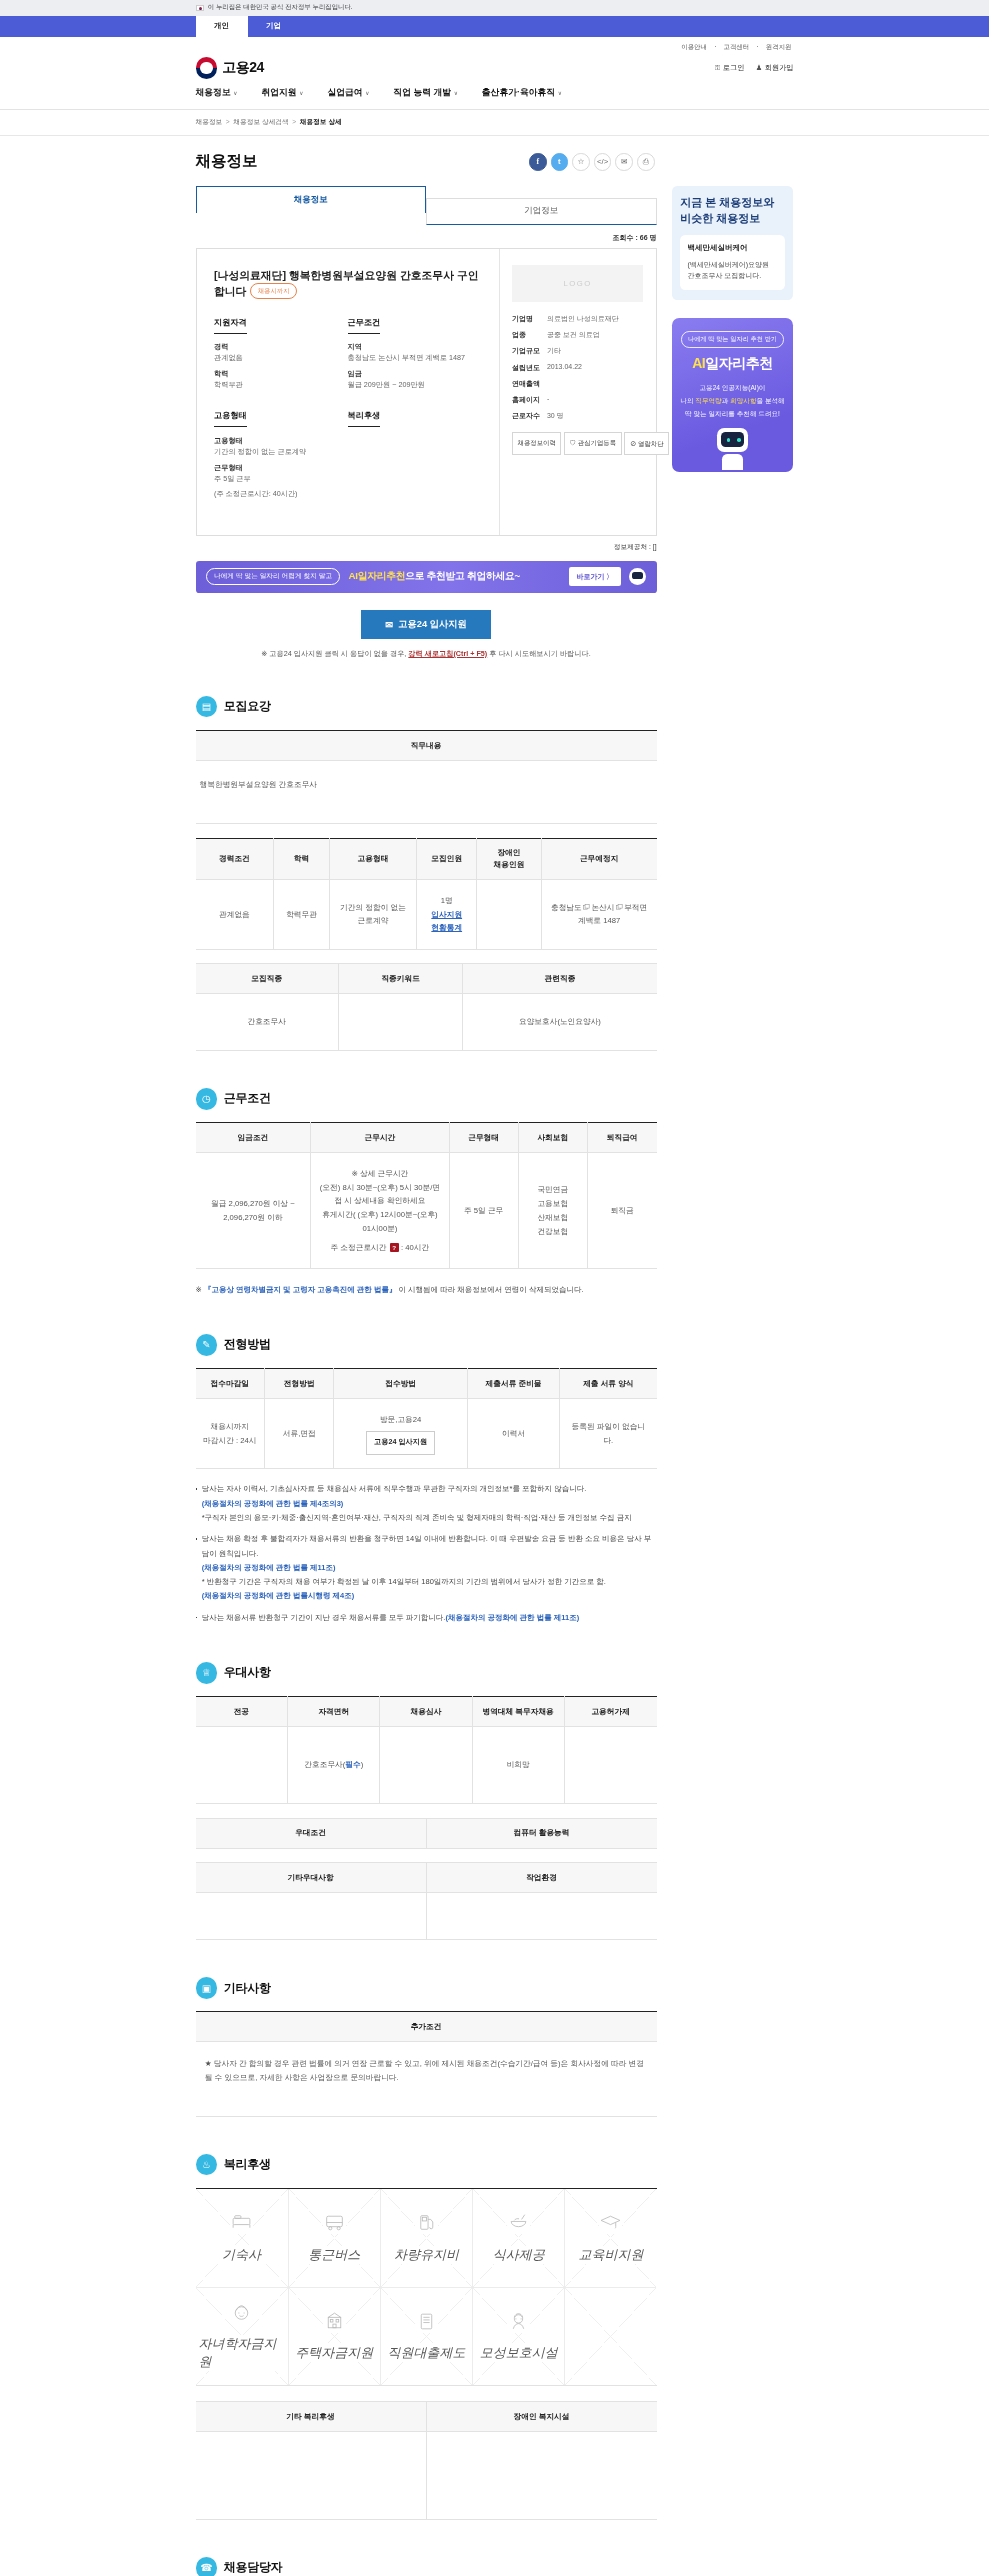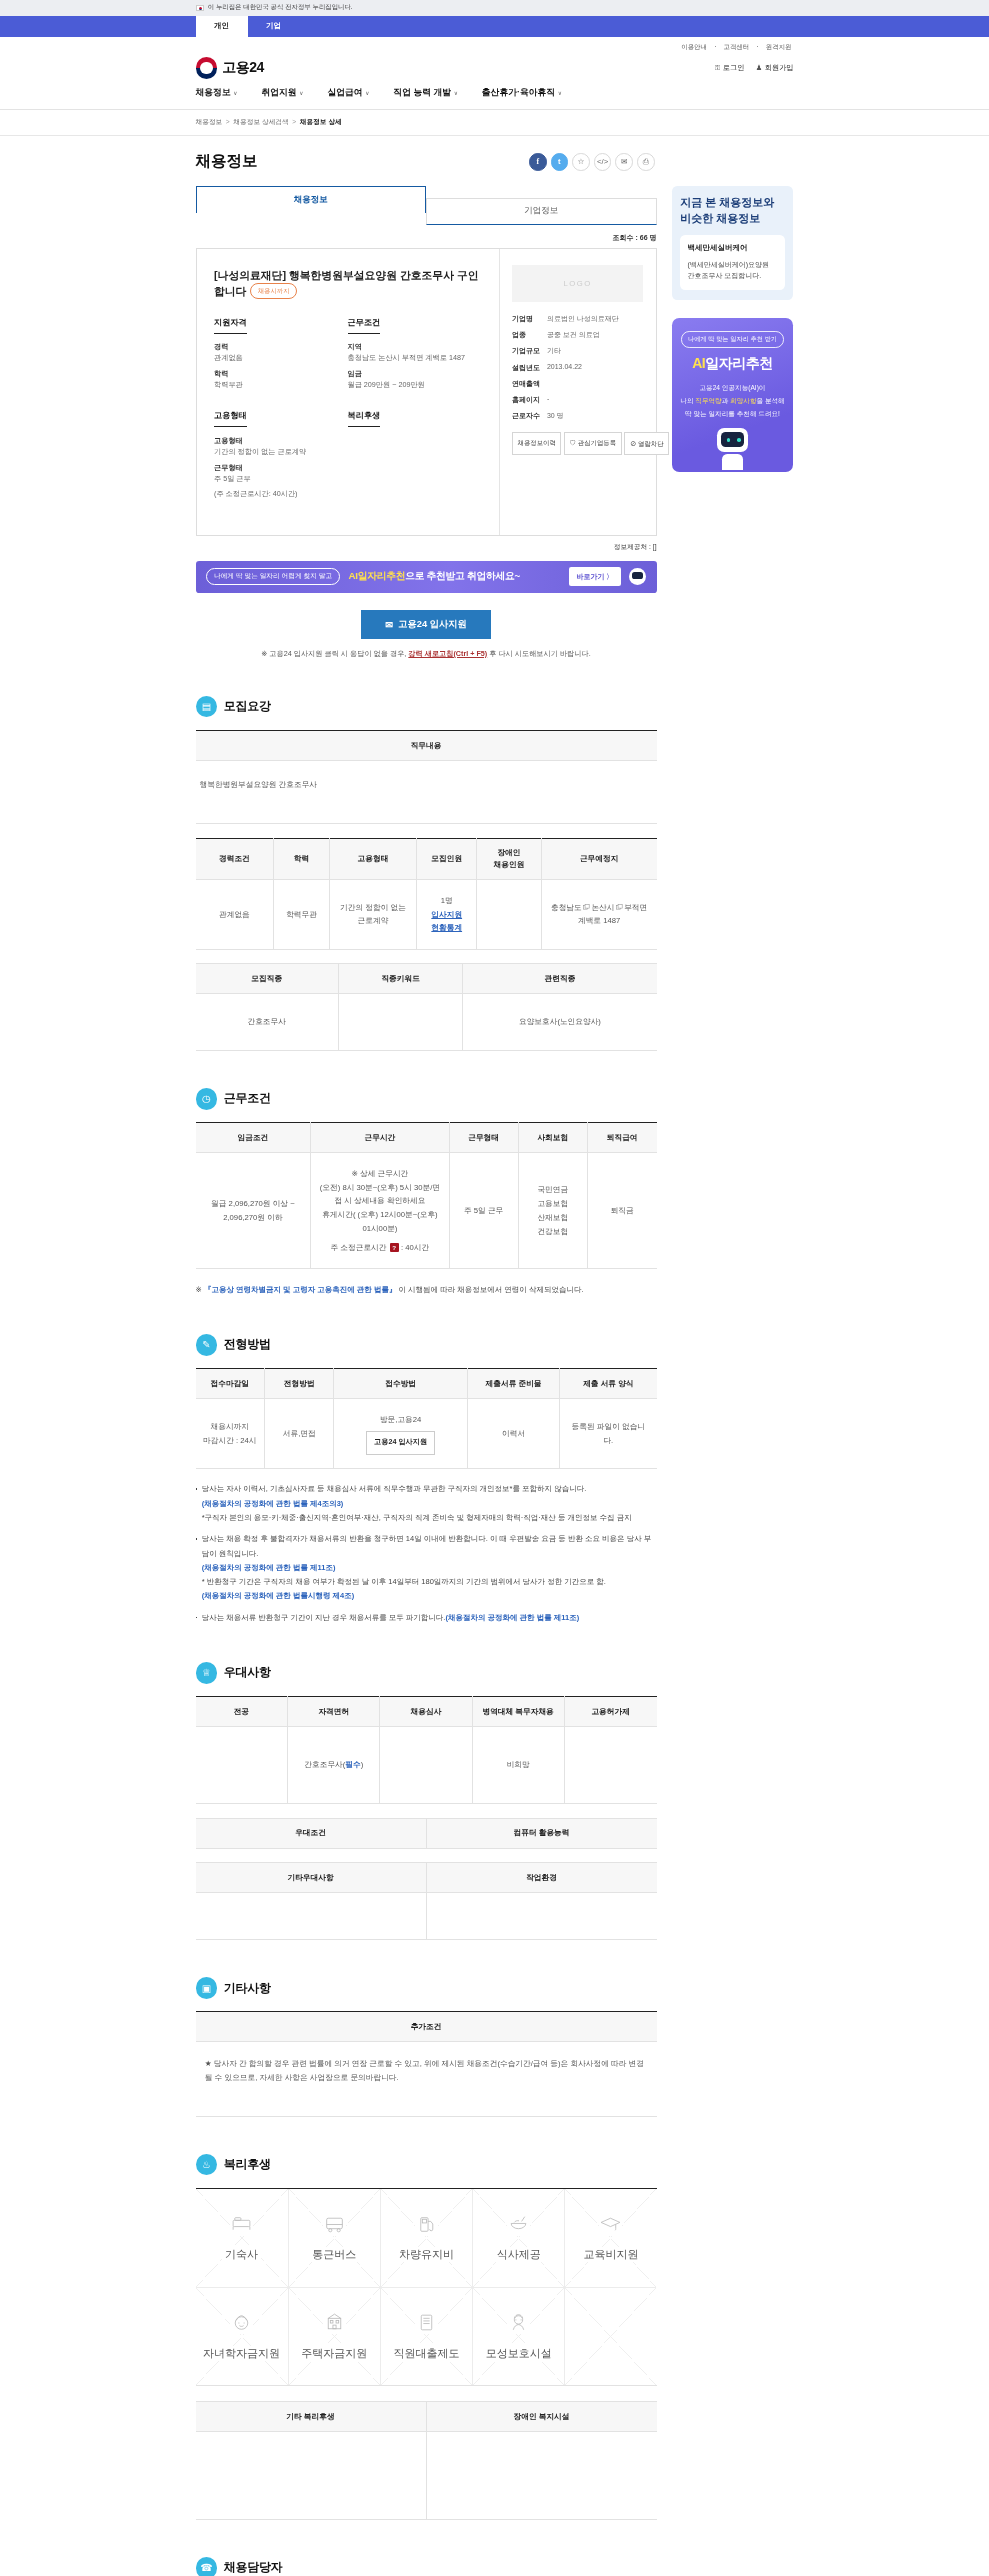--- a/index.html
+++ b/index.html
@@ -126,21 +126,21 @@
 
   
   .bene { display:grid; grid-template-columns:repeat(5,1fr); border-top:1px solid #222; border-bottom:0.5px solid #e2e2e2; }
   .bcell { border-left:0.5px solid #ececec; height:98px; display:flex; flex-direction:column; align-items:center; justify-content:center; gap:11.3px;
     background:
       linear-gradient(to top right, transparent calc(50% - 0.3px), #efefef calc(50% - 0.3px), #efefef calc(50% + 0.3px), transparent calc(50% + 0.3px)),
       linear-gradient(to bottom right, transparent calc(50% - 0.3px), #efefef calc(50% - 0.3px), #efefef calc(50% + 0.3px), transparent calc(50% + 0.3px));
   }
   .bcell:nth-child(5n+1) { border-left:none; }
   .bcell:nth-child(n+6) { border-top:0.5px solid #ececec; }
-  .bcell .lbl { font-size:11px; color:#555; background:#fff; padding:0 3.1px; }
+  .bcell .lbl { font-size:13px; color:#555; background:#fff; padding:0 3.1px;font-style:italic; }
   .bcell svg { background:#fff; }
 
   
   .sim-box { background:#e9f1fa; border-radius:5.2px; padding:9.3px 8.2px 10.3px; }
   .sim-title { color:#1c3e78; font-size:11px; font-weight:700; line-height:1.45; }
   .sim-card { background:#fff; border-radius:5.2px; padding:8.2px 7.2px; margin-top:8.2px; cursor:pointer; }
   .sim-co { font-size:7.5px; font-weight:700; color:#222; }
   .sim-job { font-size:7px; color:#444; line-height:1.65; margin-top:5.2px; }
   .ai-card { margin-top:17.5px; border-radius:7.2px; padding:13.4px 7.2px 0; text-align:center; color:#fff; overflow:hidden;
      background:linear-gradient(160deg,#8a7cf0,#6a5ae0 70%); }

